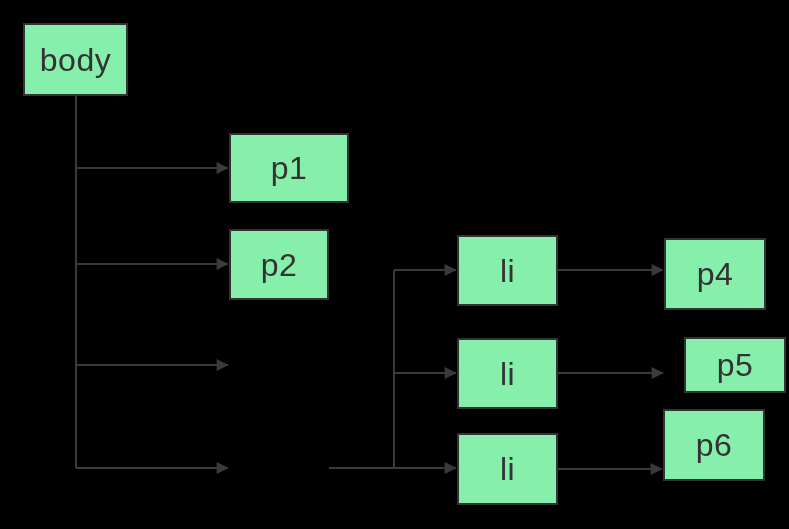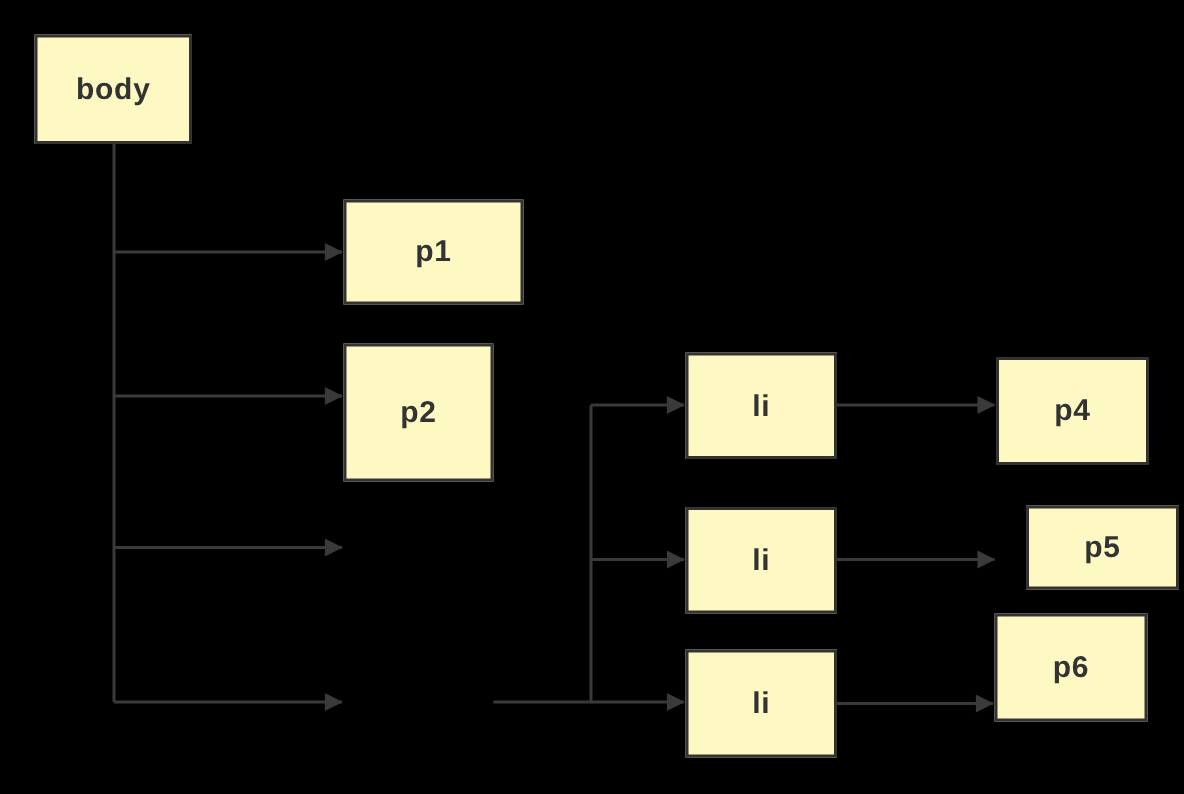--- a/index.html
+++ b/index.html
@@ -7,31 +7,31 @@
     position:relative;
     width:789px;height:529px;
     background:#000000;
     overflow:hidden;
     font-family:"Liberation Sans","DejaVu Sans",sans-serif;
   }
   #edges{position:absolute;left:0;top:0;width:789px;height:529px;}
   .node{
     position:absolute;
     box-sizing:border-box;
-    background:#fef9c3;
+    background:#86efac;
     border:2px solid #333333;
     display:flex;align-items:center;justify-content:center;
-    font-size:20px;font-weight:700;color:#333333;
+    font-size:32px;font-weight:400;color:#333333;
     line-height:1;
     letter-spacing:0.5px;
   }
   
   .n-body{left:23px;top:23px;width:105px;height:73px;}
   .n-p1 {left:229px;top:133px;width:120px;height:70px;}
-  .n-p2 {left:229px;top:229px;width:100px;height:92px;text-align:center;}
+  .n-p2 {left:229px;top:229px;width:100px;height:71px;text-align:center;}
   .n-p3 {left:229px;top:330px;width:101px;height:70px;}
   .n-ul {left:229px;top:434px;width:100px;height:69px;}
   .n-li1{left:457px;top:235px;width:101px;height:71px;}
   .n-li2{left:457px;top:338px;width:101px;height:71px;}
   .n-li3{left:457px;top:433px;width:101px;height:72px;}
   .n-p4 {left:664px;top:238px;width:102px;height:72px;}
   .n-p5 {left:684px;top:337px;width:102px;height:56px;}
   .n-p6 {left:663px;top:409px;width:102px;height:72px;}
   .edge{stroke:#3a3a3a;stroke-width:2;fill:none;}
 </style>

